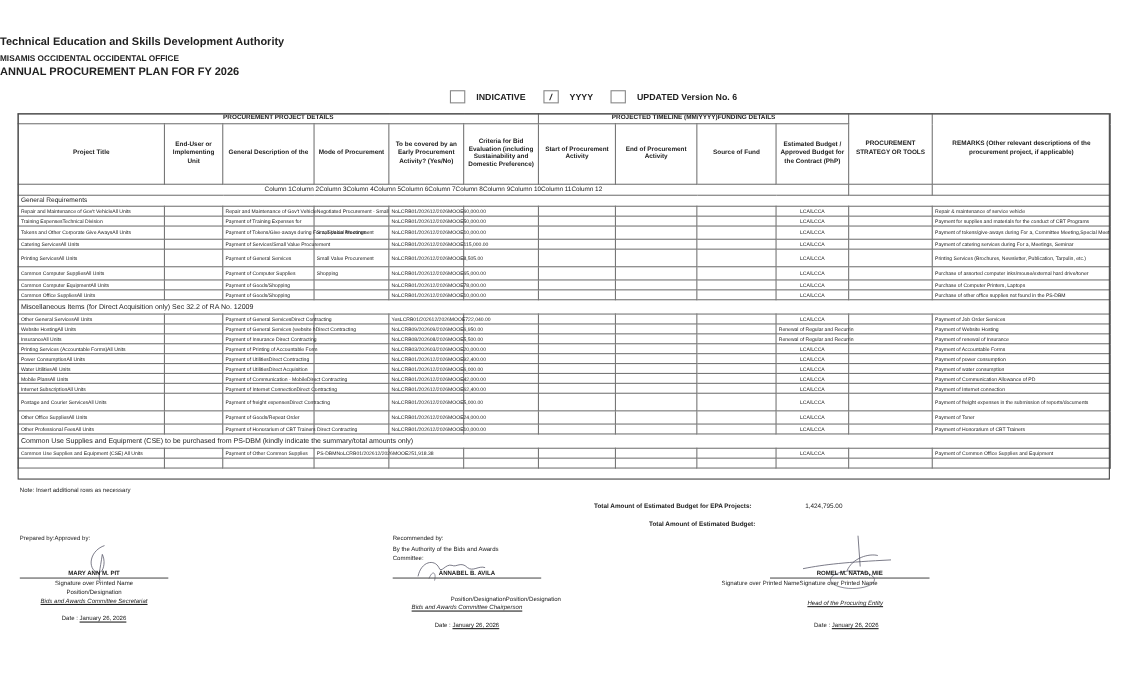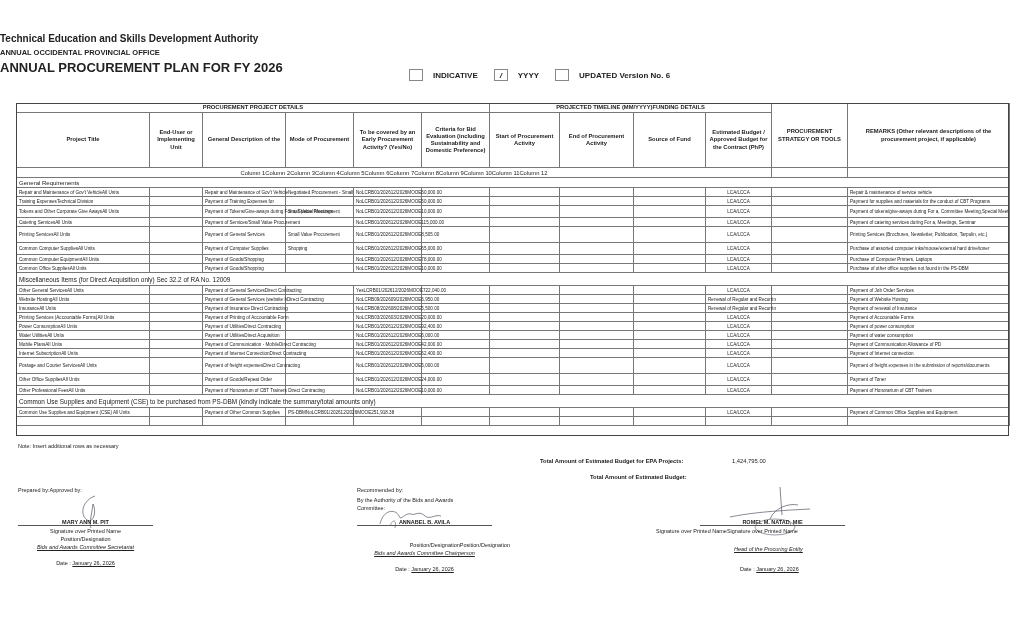--- a/index.html
+++ b/index.html
@@ -1,21 +1,21 @@
 <!DOCTYPE html>
 <html><head>
 <meta charset="utf-8">
 <style>
   * { box-sizing: border-box; margin: 0; padding: 0; }
   body { width: 1024px; height: 622px; background: #fff; font-family: "Liberation Sans", sans-serif; color: #222; position: relative; overflow: hidden; }
   .hdr { position: absolute; left: 0; width: 1024px; font-weight: bold; }
   .h1 { top: 33px; font-size: 10px; }
   .h2 { top: 48px; font-size: 7.5px; }
-  .h3 { top: 60px; font-size: 13px; }
-  .checks { position: absolute; top: 69px; left: 366px; display: flex; align-items: center; font-size: 8px; font-weight: bold; padding-left: 43px; }
+  .h3 { top: 60px; font-size: 10px; }
+  .checks { position: absolute; top: 82px; left: 366px; display: flex; align-items: center; font-size: 8px; font-weight: bold; padding-left: 43px; }
   .cb { width: 14px; height: 12px; border: 1px solid #888; display: inline-flex; align-items: center; justify-content: center; font-size: 8px; font-style: italic; margin-right: 10px; }
   .checks .lbl { margin-right: 16px; }
 
   table.app { position: absolute; left: 16px; top: 103px; width: 993px; border-collapse: collapse; table-layout: fixed; font-size: 4.6px; }
   table.app td, table.app th { border: 0.6px solid #777; padding: 0 2px; white-space: nowrap; overflow: hidden; vertical-align: middle; font-weight: normal; }
   table.app th { font-size: 5.8px; font-weight: bold; text-align: center; white-space: normal; line-height: 1.25; }
   .grp th { height: 9px; }
   .colhdr th { height: 55px; }
   .colnums td { height: 10px; font-size: 5.8px; font-weight: bold; }
   .sec td { font-size: 6px; font-weight: bold; height: 10px; }
@@ -36,21 +36,21 @@
   .sig .line { border-top: 0.8px solid #555; }
   .signame { font-weight: bold; text-align: center; font-size: 5.5px; }
   .italic-u { font-style: italic; text-decoration: underline; }
   .u { text-decoration: underline; }
   svg.scribble { position: absolute; }
 </style>
 </head>
 <body>
 
 <div class="hdr h1">Technical Education and Skills Development Authority</div>
-<div class="hdr h2">ANNUAL OCCIDENTAL PROVINCIAL OFFICE</div>
+<div class="hdr h2">MISAMIS OCCIDENTAL OCCIDENTAL OFFICE</div>
 <div class="hdr h3">ANNUAL PROCUREMENT PLAN FOR FY 2026</div>
 
 <div class="checks">
   <span class="cb"></span>
   <span class="lbl">INDICATIVE</span>
   <span class="cb">/</span>
   <span class="lbl">YYYY</span>
   <span class="cb"></span>
   <span class="lbl">UPDATED Version No. 6</span>
 </div>

